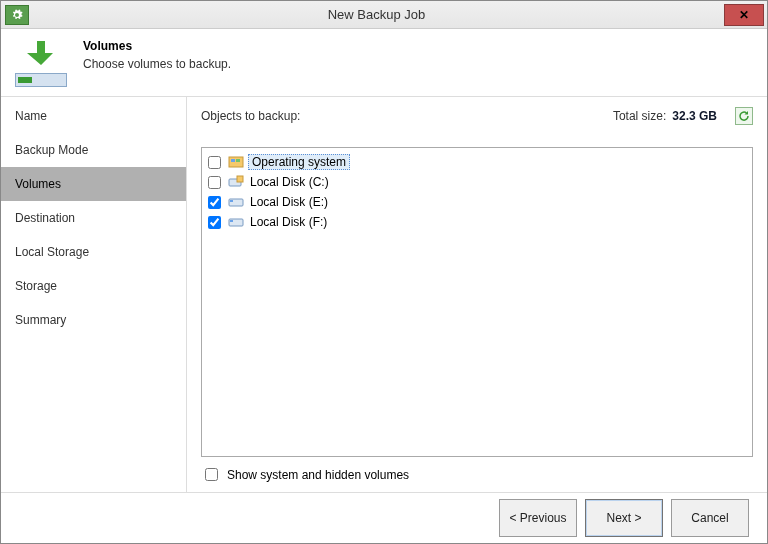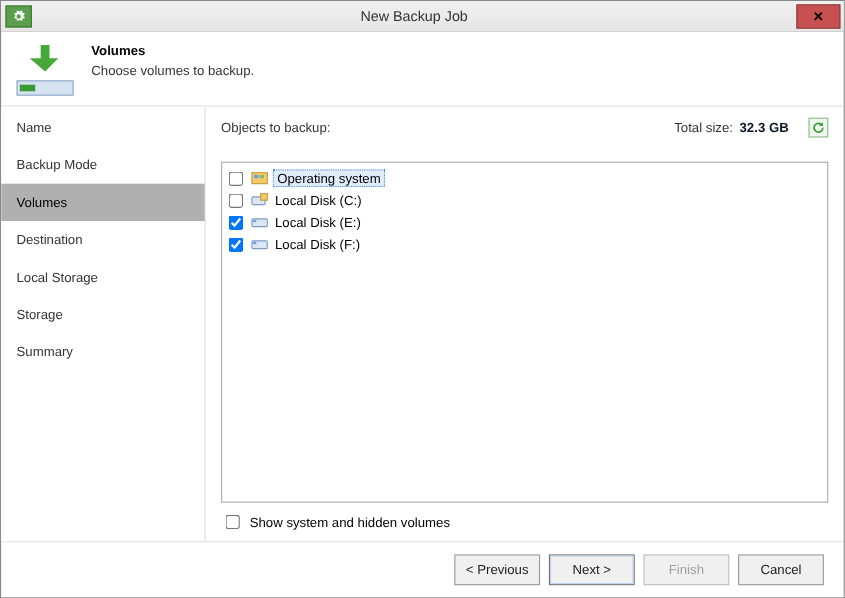--- a/index.html
+++ b/index.html
@@ -26,21 +26,21 @@
   .total-value { font-weight: bold; color:#0f172a; margin-right: 18px;}
   .refresh { width:18px; height:18px; border:1px solid #8fb98b; display:flex;align-items:center;justify-content:center; background:#eef7ed; }
   .list { flex:1; border:1px solid #aaa; background:#fff; overflow:auto; padding: 4px 6px; margin-top: 16px; }
   .row { display:flex; align-items:center; height: 20px; gap: 4px; }
   .row input[type=checkbox]{ width:13px; height:13px; margin:0 3px 0 0;}
   .row .vol-icon { width:16px; height:16px; display:flex;align-items:center;justify-content:center;}
   .row .rlabel { padding: 0 2px; }
   .row.selected .rlabel { border:1px dotted #5a8fd6; background:#e0edf9; padding: 0 3px; }
   .below-list { margin-top: 8px; display:flex; align-items:center; gap:6px; }
   .footer { height: 50px; display:flex; align-items:center; justify-content:flex-end; gap: 8px; padding: 0 18px; }
-  .btn { min-width: 78px; height: 28px; border: 1px solid #9a9a9a; background: #f0f0f0; display:flex;align-items:center;justify-content:center; color:#222; cursor:pointer; }
+  .btn { min-width: 78px; height: 38px; border: 1px solid #9a9a9a; background: #f0f0f0; display:flex;align-items:center;justify-content:center; color:#222; cursor:pointer; }
   .btn.primary { border: 1px solid #737373; outline: 1px solid #bbd3ee; outline-offset:-2px; }
   .btn.disabled { color: #a0a0a0; border-color:#c0c0c0; cursor:default; }
   svg { display:block; }
 </style>
 </head>
 <body>
 
 <div class="titlebar">
   <div class="gear">
     <svg width="12" height="12" viewBox="0 0 24 24">
@@ -139,15 +139,14 @@
     <div class="below-list">
       <input type="checkbox" style="">
       <span>Show system and hidden volumes</span>
     </div>
   </div>
 </div>
 
 <div class="footer">
   <div class="btn">&lt; Previous</div>
   <div class="btn primary">Next &gt;</div>
-  <div class="btn disabled">Finish</div>
   <div class="btn">Cancel</div>
 </div>
 
 </body></html>

